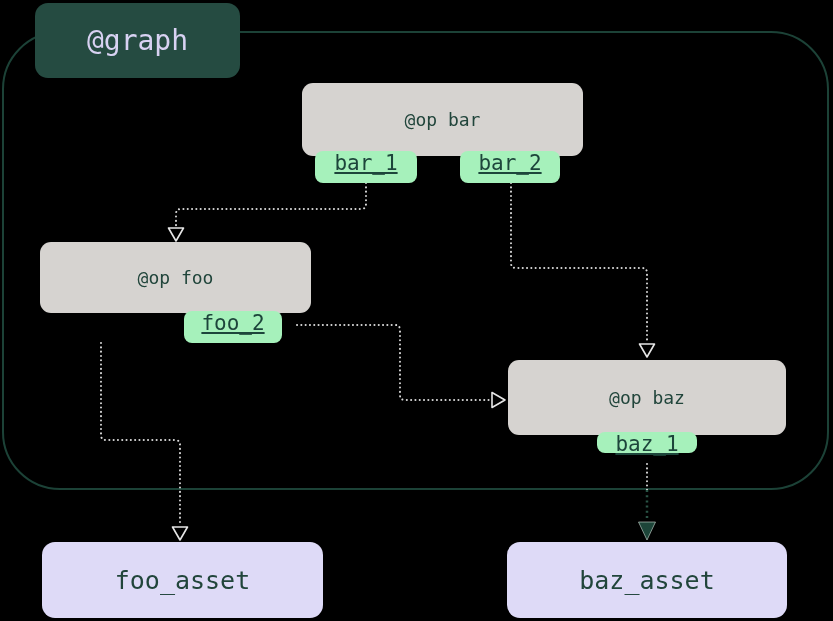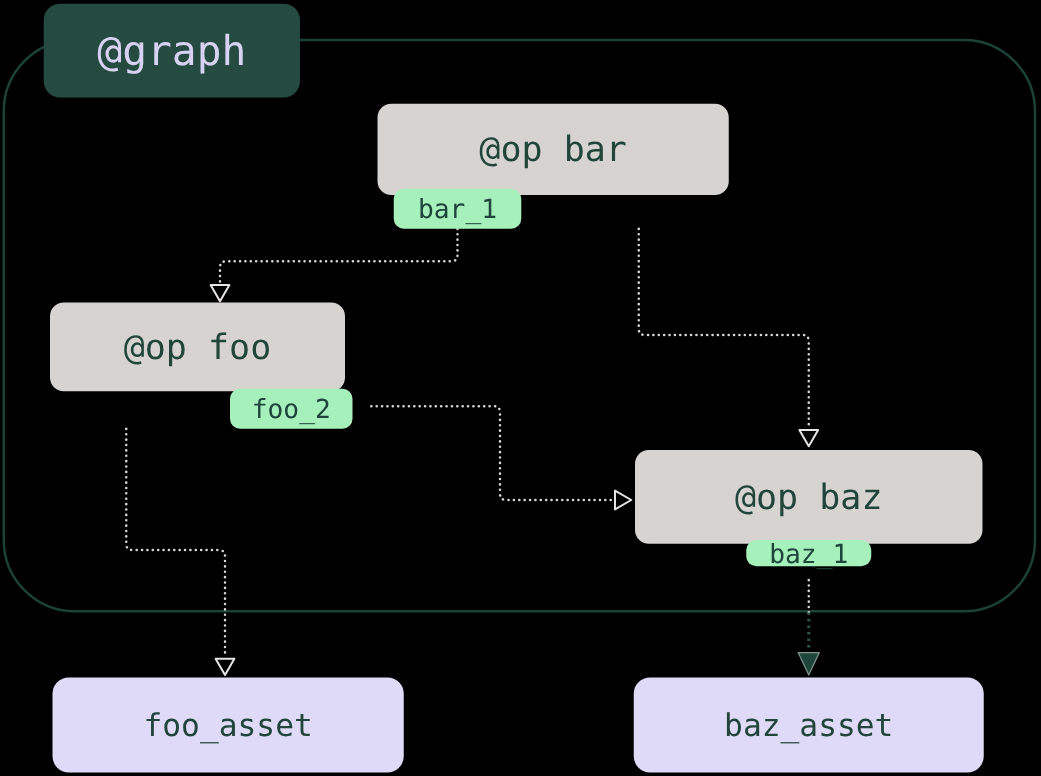--- a/index.html
+++ b/index.html
@@ -34,50 +34,50 @@
   }
   .graph-label {
     position: absolute;
     left: 35px;
     top: 3px;
     width: 205px;
     height: 75px;
     background: #254b41;
     border-radius: 13px;
     color: #d8d2f2;
-    font-size: 33px;
+    font-size: 28px;
     display: flex;
     align-items: center;
     justify-content: center;
     z-index: 3;
   }
   .op-node {
     position: absolute;
     background: #d6d3d0;
     border-radius: 11px;
     color: #21453b;
-    font-size: 28px;
+    font-size: 18px;
     display: flex;
     align-items: center;
     justify-content: center;
     z-index: 3;
   }
   #op-bar  { left: 302px; top: 83px;  width: 281px; height: 73px; }
-  #op-foo  { left: 40px;  top: 242px; width: 236px; height: 71px; }
+  #op-foo  { left: 40px;  top: 242px; width: 271px; height: 71px; }
   #op-baz  { left: 508px; top: 360px; width: 278px; height: 75px; }
   .out-tag {
     position: absolute;
     background: #a6f1bb;
     border-radius: 8px;
     color: #1d453b;
     font-size: 21px;
     display: flex;
-    align-items: center;
     justify-content: center;
     z-index: 4;
+    text-decoration: underline;
   }
   #tag-bar-1 { left: 315px; top: 151px; width: 102px; height: 32px; }
   #tag-bar-2 { left: 460px; top: 151px; width: 100px; height: 32px; }
   #tag-foo-1 { left: 52px;  top: 311px; width: 98px;  height: 32px; }
   #tag-foo-2 { left: 184px; top: 311px; width: 98px;  height: 32px; }
   #tag-baz-1 { left: 597px; top: 432px; width: 100px; height: 21px; }
   .asset {
     position: absolute;
     background: #dedaf7;
     border-radius: 13px;
@@ -146,20 +146,23 @@
   <div class="graph-label">
     <span>@graph</span>
   </div>
 
   <div class="op-node" id="op-bar">
     <span>@op bar</span>
   </div>
   <div class="out-tag" id="tag-bar-1">
     <span>bar_1</span>
   </div>
+  <div class="out-tag" id="tag-bar-2">
+    <span>bar_2</span>
+  </div>
 
   <div class="op-node" id="op-foo">
     <span>@op foo</span>
   </div>
   <div class="out-tag" id="tag-foo-2">
     <span>foo_2</span>
   </div>
 
   <div class="op-node" id="op-baz">
     <span>@op baz</span>

